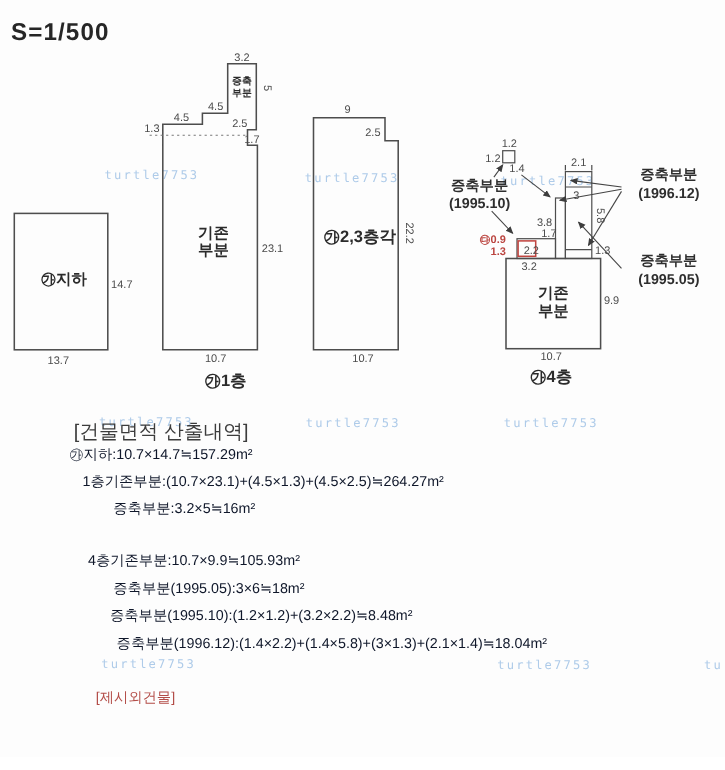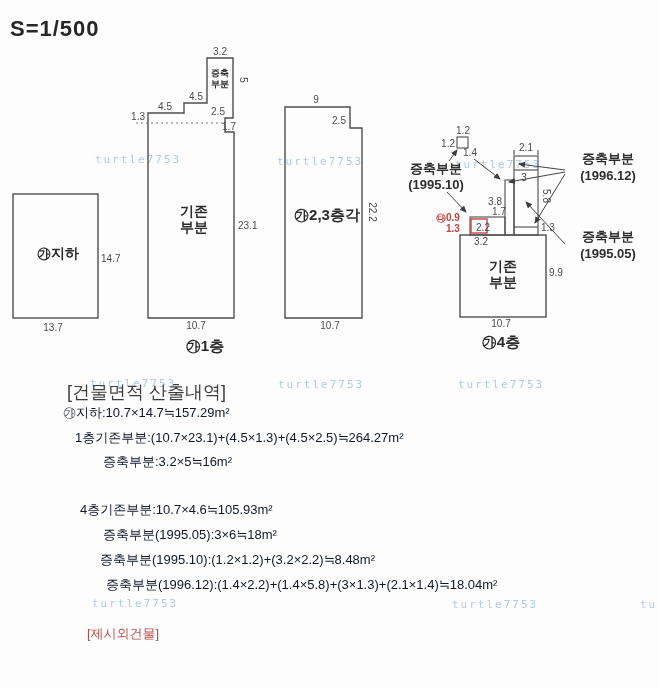--- a/index.html
+++ b/index.html
@@ -129,20 +129,20 @@
       <line class="leader" x1="565" y1="172" x2="509" y2="182" marker-end="url(#ah)"></line>
       <line class="leader" x1="565" y1="174" x2="535" y2="223" marker-end="url(#ah)"></line>
       <line class="leader" x1="565" y1="244" x2="526" y2="202" marker-end="url(#ah)"></line>
     </g>
   </svg>
 
   <div class="abs calc-header" style="left:67px;top:380px;">[건물면적 산출내역]</div>
   <div class="abs calc" style="left:63px;top:404px;">㉮지하:10.7×14.7≒157.29m²</div>
   <div class="abs calc" style="left:75px;top:429px;">1층기존부분:(10.7×23.1)+(4.5×1.3)+(4.5×2.5)≒264.27m²</div>
   <div class="abs calc" style="left:103px;top:453px;">증축부분:3.2×5≒16m²</div>
-  <div class="abs calc" style="left:80px;top:501px;">4층기존부분:10.7×4.6≒105.93m²</div>
+  <div class="abs calc" style="left:80px;top:501px;">4층기존부분:10.7×9.9≒105.93m²</div>
   <div class="abs calc" style="left:103px;top:526px;">증축부분(1995.05):3×6≒18m²</div>
   <div class="abs calc" style="left:100px;top:551px;">증축부분(1995.10):(1.2×1.2)+(3.2×2.2)≒8.48m²</div>
   <div class="abs calc" style="left:106px;top:576px;">증축부분(1996.12):(1.4×2.2)+(1.4×5.8)+(3×1.3)+(2.1×1.4)≒18.04m²</div>
 
   <div class="abs red-text" style="left:67px;top:625px;padding-left:20px;">[제시외건물]</div>
 
 </div>
 
 </body></html>

